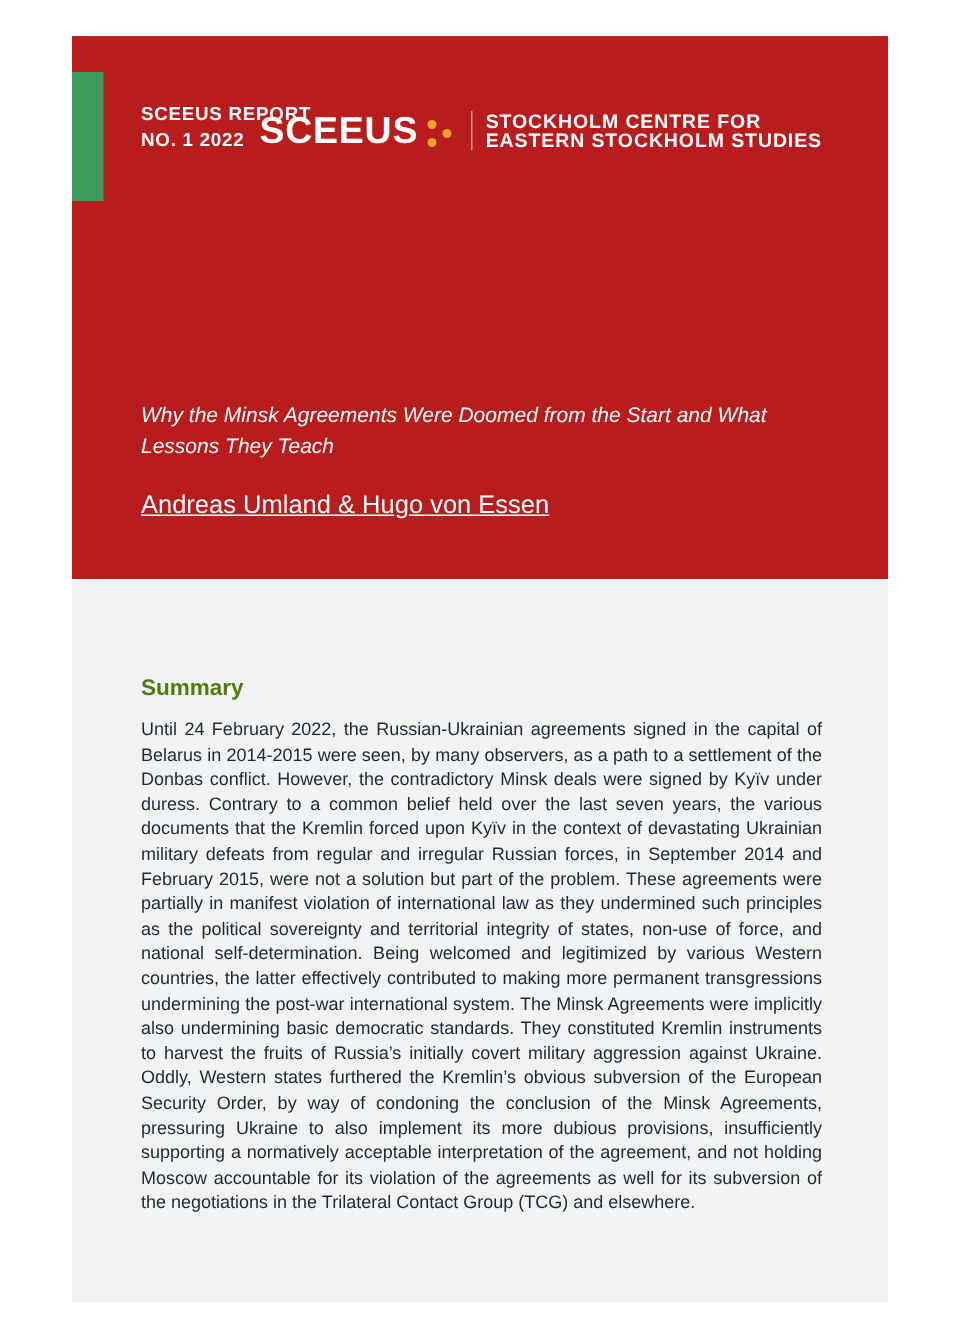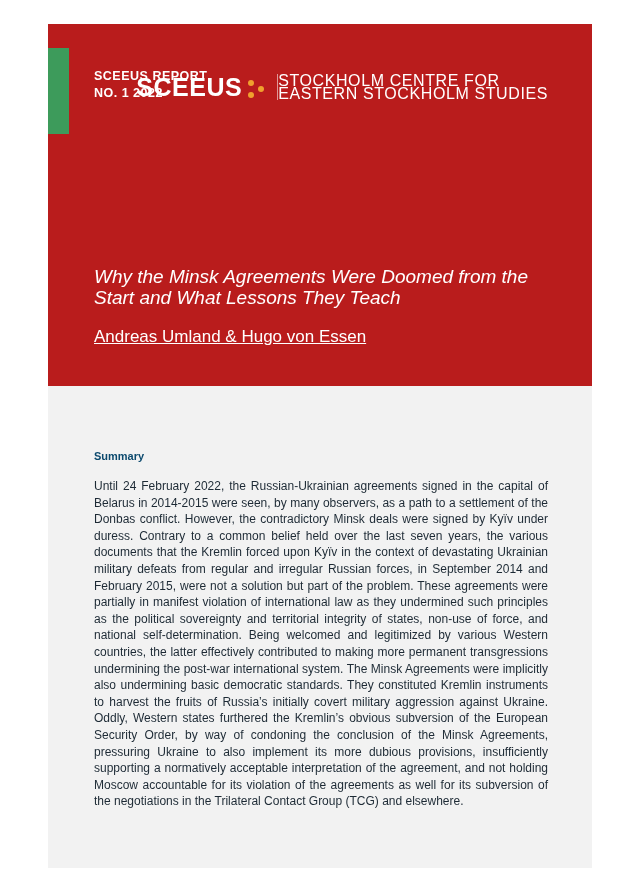--- a/index.html
+++ b/index.html
@@ -78,24 +78,25 @@
     width: 6px;
     height: 6px;
     border-radius: 50%;
     background: #f0a12e;
   }
   .logo-dots i:nth-child(1) { left: 0px;  top: 2px; }
   .logo-dots i:nth-child(2) { left: 10px; top: 8px; }
   .logo-dots i:nth-child(3) { left: 0px;  top: 14px; }
   .logo-sub {
     color: #ffffff;
-    font-size: 16px;
-    font-weight: normal;
+    font-size: 13px;
+    font-weight: bold;
     letter-spacing: 0.6px;
     line-height: 13px;
+    padding-left: 9px;
     border-left: 1px solid rgba(255,255,255,0.55);
   }
   .logo-sub div { white-space: nowrap; }
 
   .title {
     position: absolute;
     left: 46px;
     top: 110px;
     width: 460px;
     color: #ffffff;
@@ -103,21 +104,21 @@
     font-weight: bold;
     line-height: 43px;
     letter-spacing: -0.3px;
   }
   .subtitle {
     position: absolute;
     left: 46px;
     top: 242px;
     width: 470px;
     color: #ffffff;
-    font-size: 19px;
+    font-size: 14px;
     font-style: italic;
     line-height: 21px;
   }
   .authors {
     position: absolute;
     left: 46px;
     top: 302px;
     width: 470px;
     color: #ffffff;
     font-size: 17px;
@@ -131,22 +132,22 @@
     left: 48px;
     top: 386px;
     width: 544px;
     height: 482px;
     background: #f2f2f2;
   }
   .summary-title {
     position: absolute;
     left: 46px;
     top: 64px;
-    color: #0c4a6e;
-    font-size: 11px;
+    color: #4d7c0f;
+    font-size: 15px;
     font-weight: bold;
   }
   .summary-body {
     position: absolute;
     left: 46px;
     top: 92px;
     width: 454px;
     color: #1d2a35;
     font-size: 12px;
     line-height: 16.6px;

